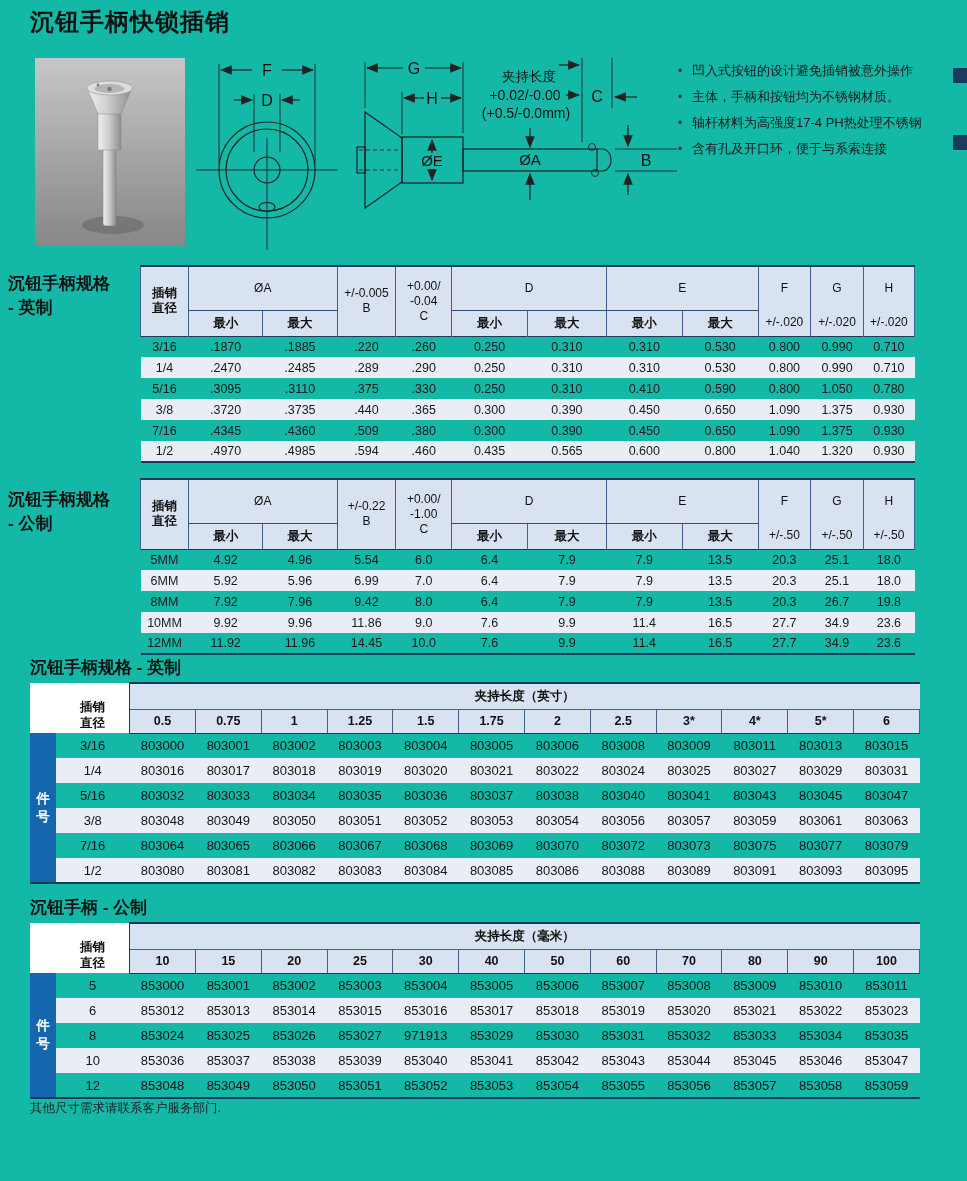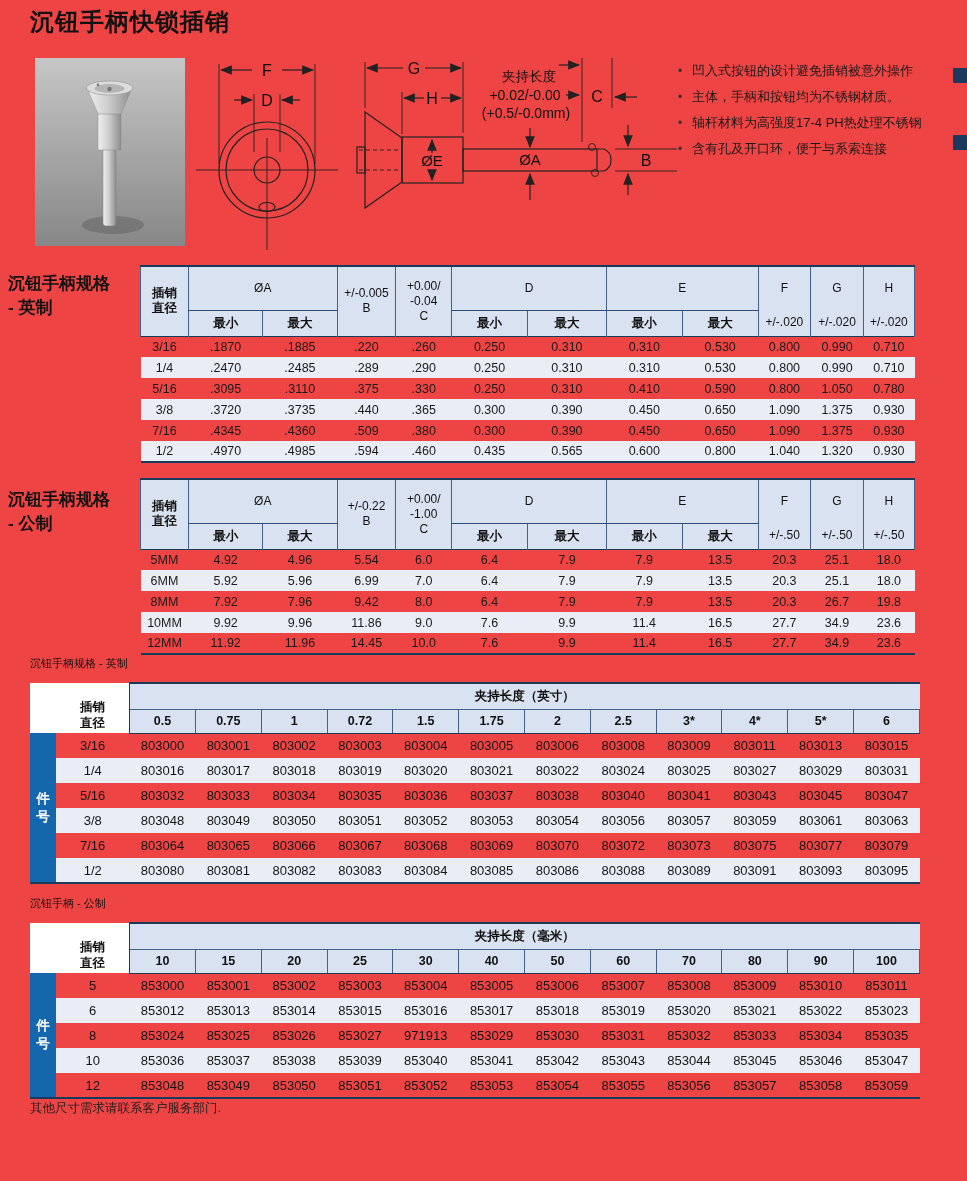--- a/index.html
+++ b/index.html
@@ -1,36 +1,36 @@
 <!DOCTYPE html>
 <html><head>
 <meta charset="utf-8">
 <style>
   * { margin:0; padding:0; box-sizing:border-box; }
   html,body { background:#fff; }
   body { font-family:"Liberation Sans","DejaVu Sans",sans-serif; color:#111; }
-  #page { position:relative; width:967px; height:1181px; background:#ef4444; overflow:hidden; }
+  #page { position:relative; width:967px; height:1181px; background:#14b8a6; overflow:hidden; }
 
   .abs { position:absolute; }
 
   
   .page-title { left:30px; top:6px; font-size:24px; font-weight:bold; letter-spacing:1px; }
 
   
   .features { left:678px; top:58px; width:288px; }
   .feature { display:flex; font-size:13px; line-height:26px; color:#1a1a1a; }
   .feature .dot { width:14px; color:#333; font-size:12px; }
 
   
   .edge-tab { width:14px; height:15px; background:#1c3a5e; right:0; }
 
   
   .sec-label { font-size:17px; font-weight:bold; line-height:24px; }
 
-  .sec-heading { font-size:11px; font-weight:normal; }
+  .sec-heading { font-size:17px; font-weight:bold; }
 
   
   table { border-collapse:collapse; table-layout:fixed; }
   th,td { font-weight:normal; }
   .spec-table { width:775px; border-top:2px solid #1a3a5c; border-bottom:2px solid #1a3a5c; }
   .spec-table thead th { background:#d9e2f0; border-left:1px solid #42608a; font-size:12px;
       text-align:center; vertical-align:middle; line-height:15px; }
   .spec-table thead th:last-child { border-right:1px solid #42608a; }
   .spec-table thead tr:first-child th { height:44px; }
   .spec-table thead tr:last-child th { height:26px; }
@@ -487,21 +487,21 @@
         <th class="corner" colspan="2" rowspan="2">
           <span>插销</span>
             <span>直径</span>
         </th>
         <th class="grip" colspan="12">夹持长度（英寸）</th>
       </tr>
       <tr class="size-row">
         <th>0.5</th>
         <th>0.75</th>
         <th>1</th>
-        <th>0.72</th>
+        <th>1.25</th>
         <th>1.5</th>
         <th>1.75</th>
         <th>2</th>
         <th>2.5</th>
         <th>3*</th>
         <th>4*</th>
         <th>5*</th>
         <th>6</th>
       </tr>
     </thead>

